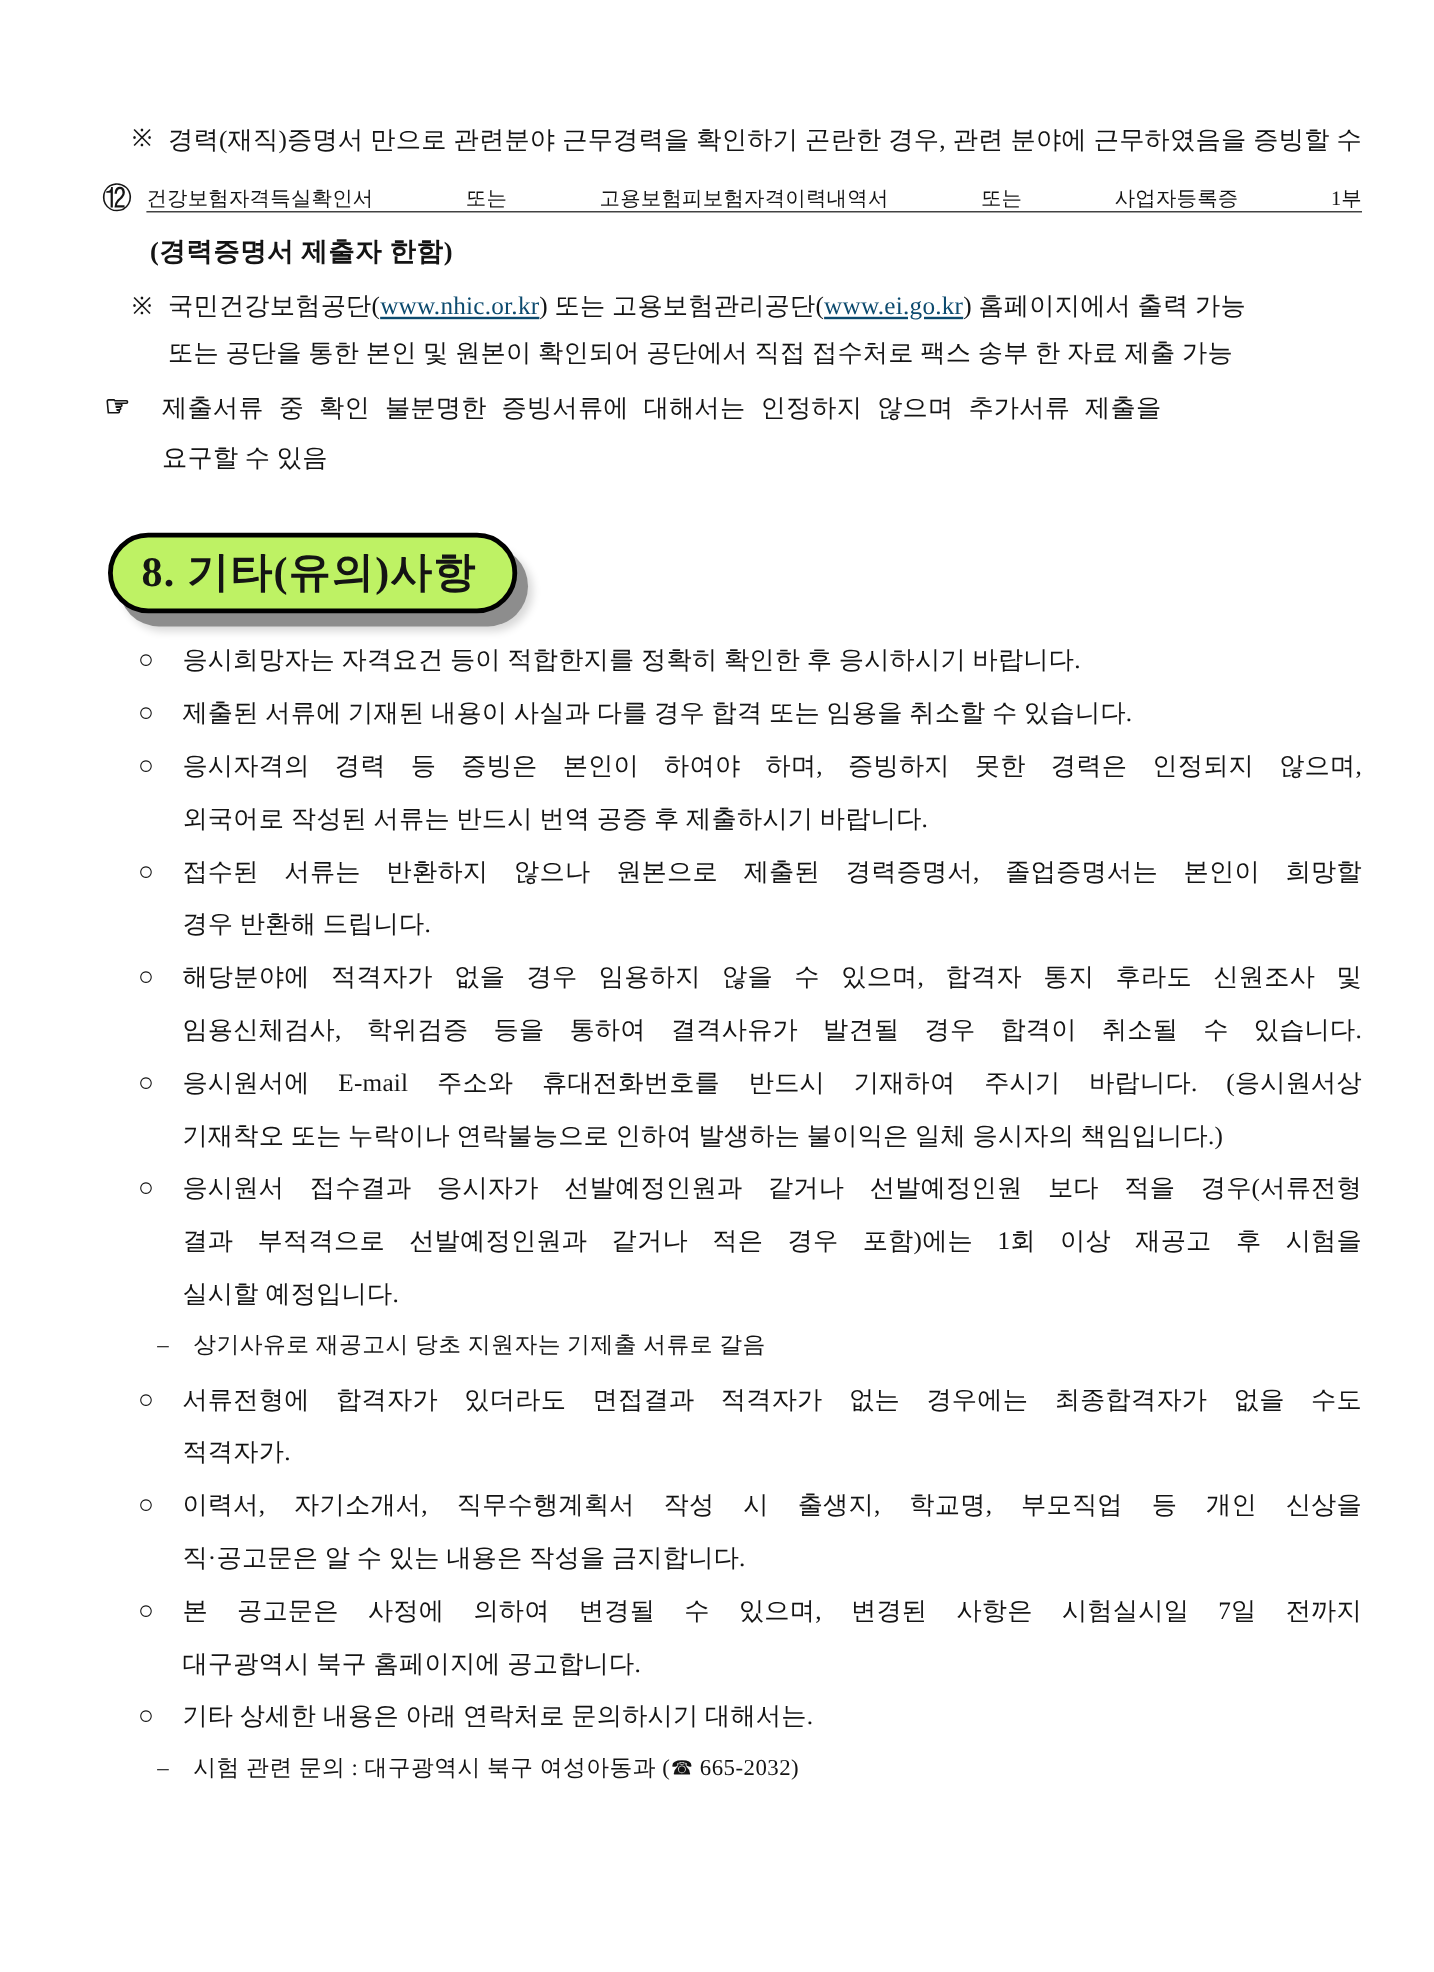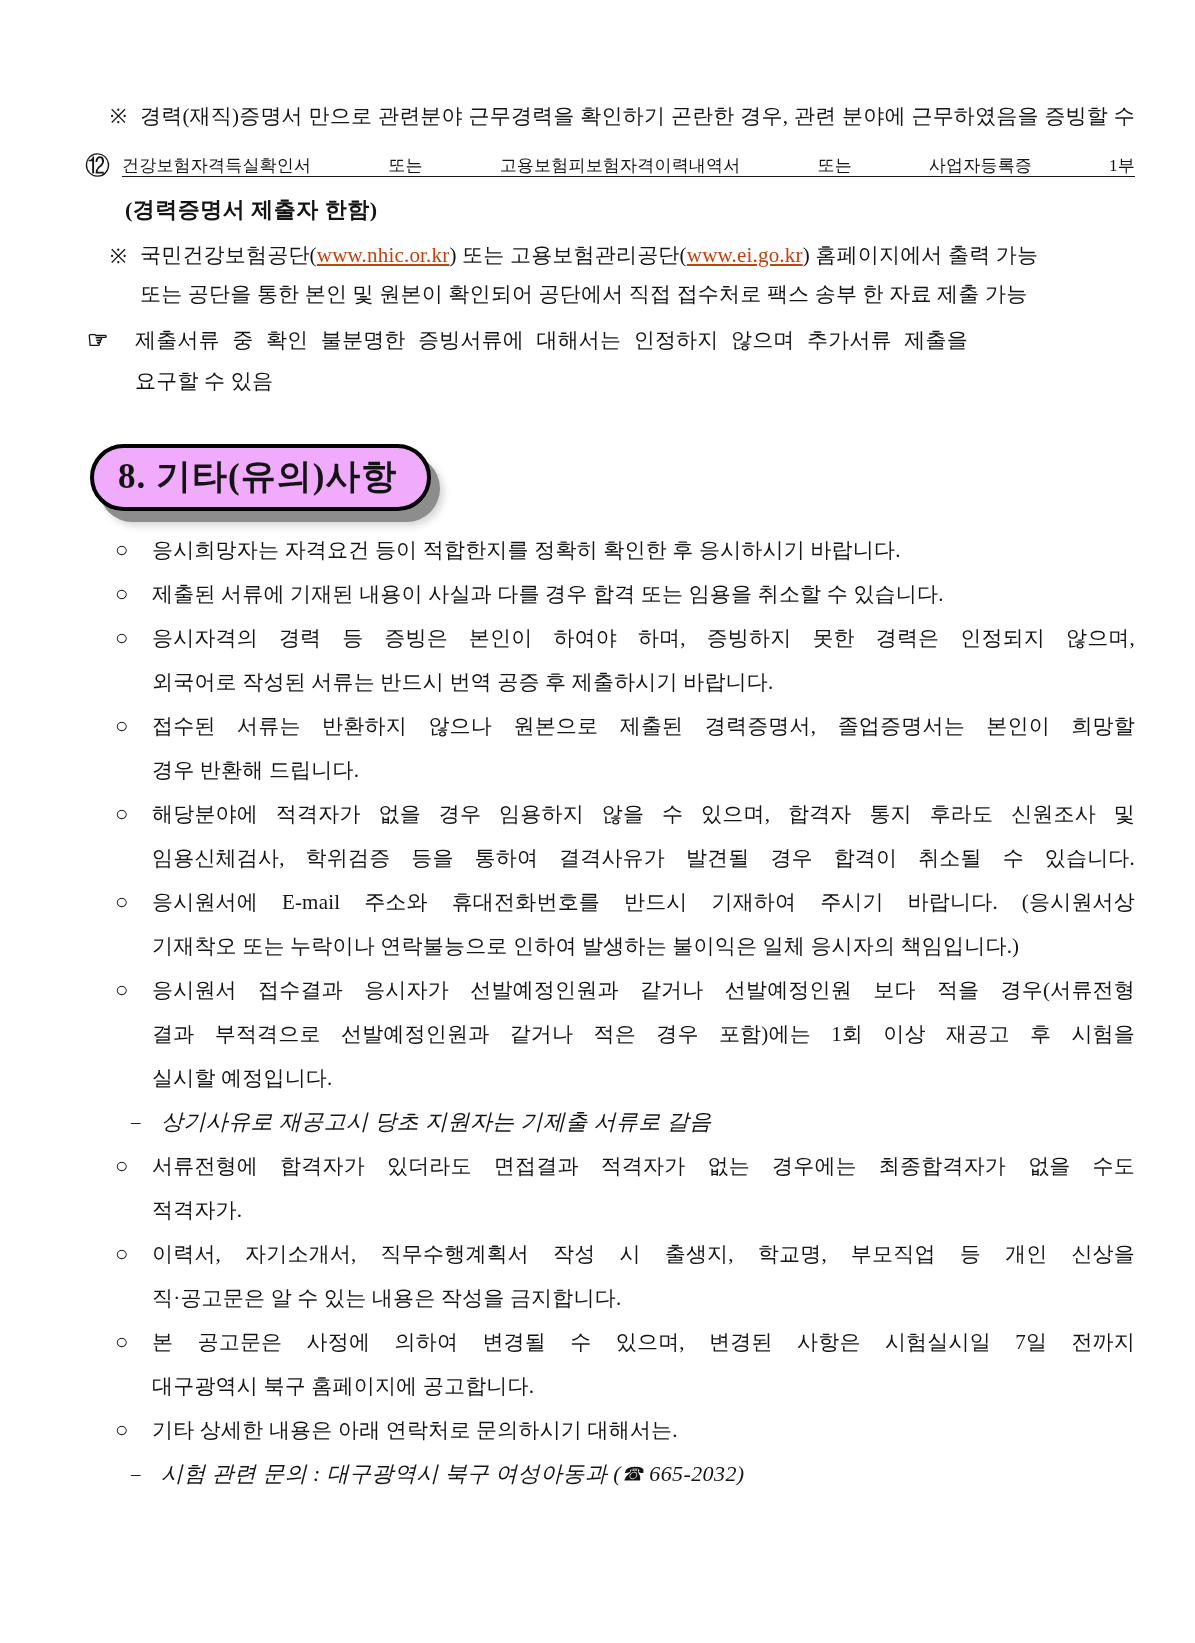--- a/index.html
+++ b/index.html
@@ -25,46 +25,46 @@
   .note1{margin-top:96px;}
 
   
   .item12{margin-top:6px;}
   .item12 .mk{width:37px;font-size:25px;line-height:46px;}
   .item12 .ln{font-size:17px;line-height:46px;text-decoration:underline;text-underline-offset:5px;}
   .item12sub{margin-left:40px;font-weight:bold;font-size:22px;line-height:42px;letter-spacing:.5px;}
 
   .note2{margin-top:5px;}
   .note2 .ln{line-height:39px;}
-  .lk{color:#c2410c;text-decoration:underline;cursor:pointer;}
+  .lk{color:#0c4a6e;text-decoration:underline;cursor:pointer;}
 
   .note3{margin-top:6px;}
   .note3 .mk{width:48px;margin-left:2px;font-size:24px;line-height:41px;font-weight:bold;}
   .note3 .l1{word-spacing:7px;}
 
   
   .badge-wrap{margin:42px 0 0 5px;display:inline-block;}
   .badge{
     display:inline-block;
-    background:#f0abfc;
+    background:#bef264;
     border:4px solid #000000;
     border-radius:38px;
     padding:5px 30px 7px 24px;
     font-size:35px;
     font-weight:bold;
     letter-spacing:1px;
     box-shadow:9px 11px 0 #8d8d8d, 13px 15px 7px #d8d8d8;
   }
 
   
   .blist{margin-top:17px;}
   .bullet .mk{width:37px;margin-left:30px;font-size:22px;line-height:44px;}
   .bullet .ln{font-size:21px;line-height:44px;}
   .dash .mk{width:30px;margin-left:46px;font-size:19px;line-height:44px;}
-  .dash .ln{font-size:22px;line-height:44px;letter-spacing:.4px;font-style:italic;}
+  .dash .ln{font-size:19px;line-height:44px;letter-spacing:.4px;}
 </style>
 </head>
 <body>
 
 <div class="page">
   <div class="content">
 
     
     <div class="row note note1">
       <span class="mk">※</span>

